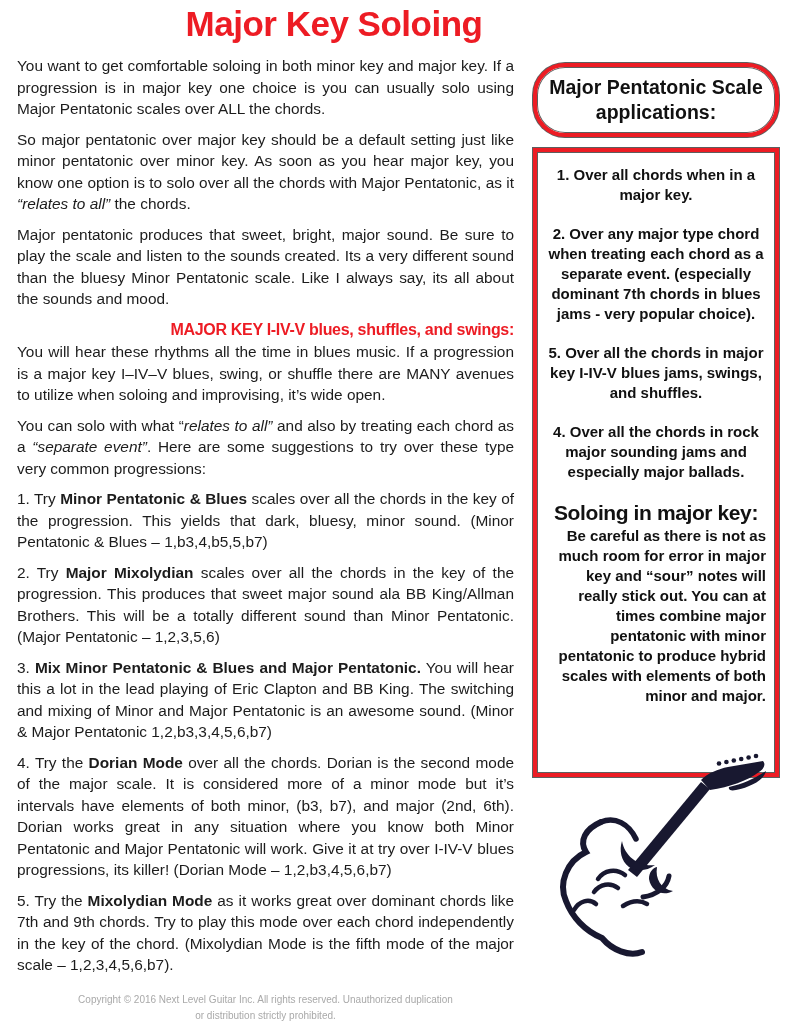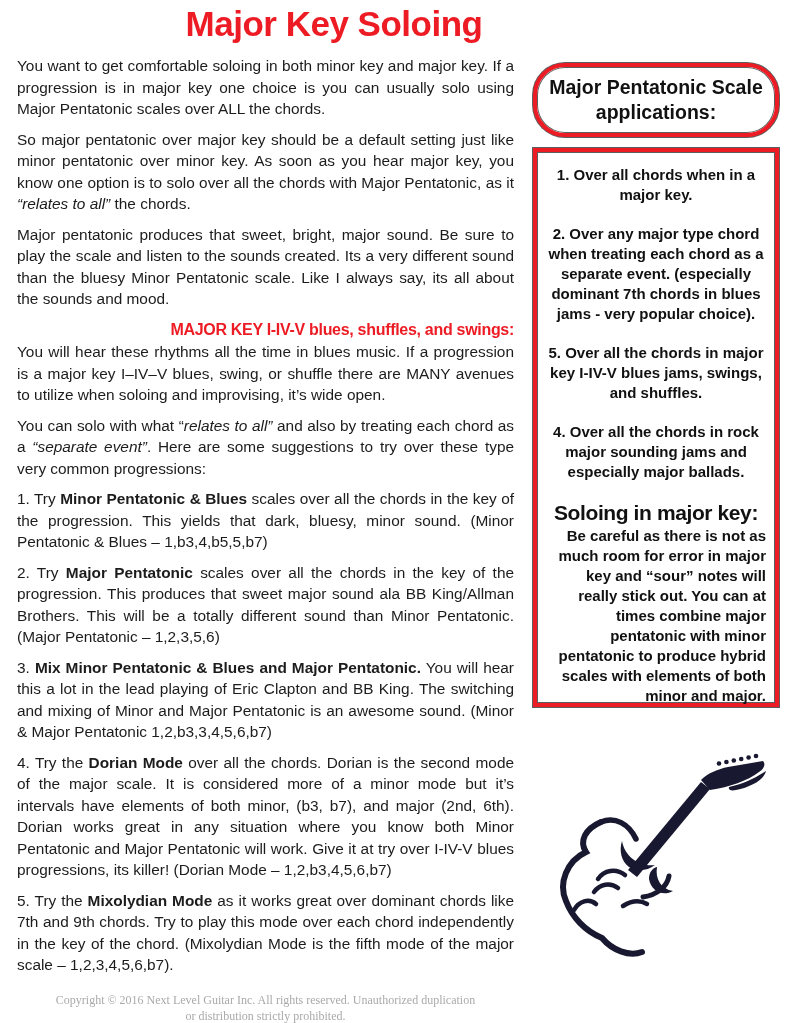--- a/index.html
+++ b/index.html
@@ -23,40 +23,39 @@
   .main p.para{margin:0 0 9px 0;}
   .main p.para span.b{font-weight:bold;}
   .main p.para span.i{font-style:italic;}
   h2.section-heading{
     margin:3px 0 1px 0;text-align:right;
     font-size:16px;font-weight:bold;color:var(--accent,#ed1c24);
     letter-spacing:-0.3px;
   }
   .footer{
     margin-top:16px;text-align:center;
-    font-size:12px;line-height:16px;color:var(--muted,#a9a9a9);
+    font-size:10px;line-height:16px;color:var(--muted,#a9a9a9);
     text-align:center;
-    font-family:Liberation Serif, serif;
   }
   .sbox{
     position:absolute;left:533px;width:246px;box-sizing:border-box;
     border:4px solid var(--accent,#ed1c24);
     box-shadow:0 0 0 1px rgba(40,40,40,.75), inset 0 0 0 1px rgba(40,40,40,.75);
     background:#fff;
   }
   .sbox-header{
     top:63px;height:74px;
     display:flex;align-items:center;justify-content:center;border-radius:32px;
   }
   .sheader{
     font-size:19.5px;font-weight:bold;text-align:center;line-height:1.3;
     color:#111;padding:0 6px;
   }
   .sbox-body{
-    top:148px;height:559px;padding:13px 9px 8px 9px;
+    top:148px;height:629px;padding:13px 9px 8px 9px;
   }
   .sitem{
     margin:0 0 19px 0;font-size:15px;font-weight:bold;
     text-align:center;line-height:20px;color:#111;
   }
   .sol-head{
     margin:3px 0 1px 0;font-size:21px;font-weight:bold;text-align:center;
     letter-spacing:-0.4px;color:#111;
   }
   .sol-text{
@@ -77,21 +76,21 @@
   <div class="main">
     <p class="para"><span>You want to get comfortable soloing in both minor key and major key. If a progression is in major key one choice is you can usually solo using Major Pentatonic scales over ALL the chords.</span></p>
     <p class="para"><span>So major pentatonic over major key should be a default setting just like minor pentatonic over minor key. As soon as you hear major key, you know one option is to solo over all the chords with Major Pentatonic, as it </span><span class="i">“relates to all”</span><span> the chords.</span></p>
     <p class="para"><span>Major pentatonic produces that sweet, bright, major sound. Be sure to play the scale and listen to the sounds created. Its a very different sound than the bluesy Minor Pentatonic scale. Like I always say, its all about the sounds and mood.</span></p>
 
     <h2 class="section-heading">MAJOR KEY I-IV-V blues, shuffles, and swings:</h2>
 
     <p class="para"><span>You will hear these rhythms all the time in blues music. If a progression is a major key I–IV–V blues, swing, or shuffle there are MANY avenues to utilize when soloing and improvising, it’s wide open.</span></p>
     <p class="para"><span>You can solo with what “</span><span class="i">relates to all”</span><span> and also by treating each chord as a </span><span class="i">“separate event”</span><span>. Here are some suggestions to try over these type very common progressions:</span></p>
     <p class="para"><span>1. Try </span><span class="b">Minor Pentatonic &amp; Blues</span><span> scales over all the chords in the key of the progression. This yields that dark, bluesy, minor sound. (Minor Pentatonic &amp; Blues – 1,b3,4,b5,5,b7)</span></p>
-    <p class="para"><span>2. Try </span><span class="b">Major Pentatonic</span><span> scales over all the chords in the key of the progression. This produces that sweet major sound ala BB King/Allman Brothers. This will be a totally different sound than Minor Pentatonic. (Major Pentatonic – 1,2,3,5,6)</span></p>
+    <p class="para"><span>2. Try </span><span class="b">Major Mixolydian</span><span> scales over all the chords in the key of the progression. This produces that sweet major sound ala BB King/Allman Brothers. This will be a totally different sound than Minor Pentatonic. (Major Pentatonic – 1,2,3,5,6)</span></p>
     <p class="para"><span>3. </span><span class="b">Mix Minor Pentatonic &amp; Blues and Major Pentatonic.</span><span> You will hear this a lot in the lead playing of Eric Clapton and BB King. The switching and mixing of Minor and Major Pentatonic is an awesome sound. (Minor &amp; Major Pentatonic 1,2,b3,3,4,5,6,b7)</span></p>
     <p class="para"><span>4. Try the </span><span class="b">Dorian Mode</span><span> over all the chords. Dorian is the second mode of the major scale. It is considered more of a minor mode but it’s intervals have elements of both minor, (b3, b7), and major (2nd, 6th). Dorian works great in any situation where you know both Minor Pentatonic and Major Pentatonic will work. Give it at try over I-IV-V blues progressions, its killer! (Dorian Mode – 1,2,b3,4,5,6,b7)</span></p>
     <p class="para"><span>5. Try the </span><span class="b">Mixolydian Mode</span><span> as it works great over dominant chords like 7th and 9th chords. Try to play this mode over each chord independently in the key of the chord. (Mixolydian Mode is the fifth mode of the major scale – 1,2,3,4,5,6,b7).</span></p>
 
     <div class="footer">
       <div>Copyright © 2016 Next Level Guitar Inc. All rights reserved. Unauthorized duplication</div>
       <div>or distribution strictly prohibited.</div>
     </div>
   </div>
 

